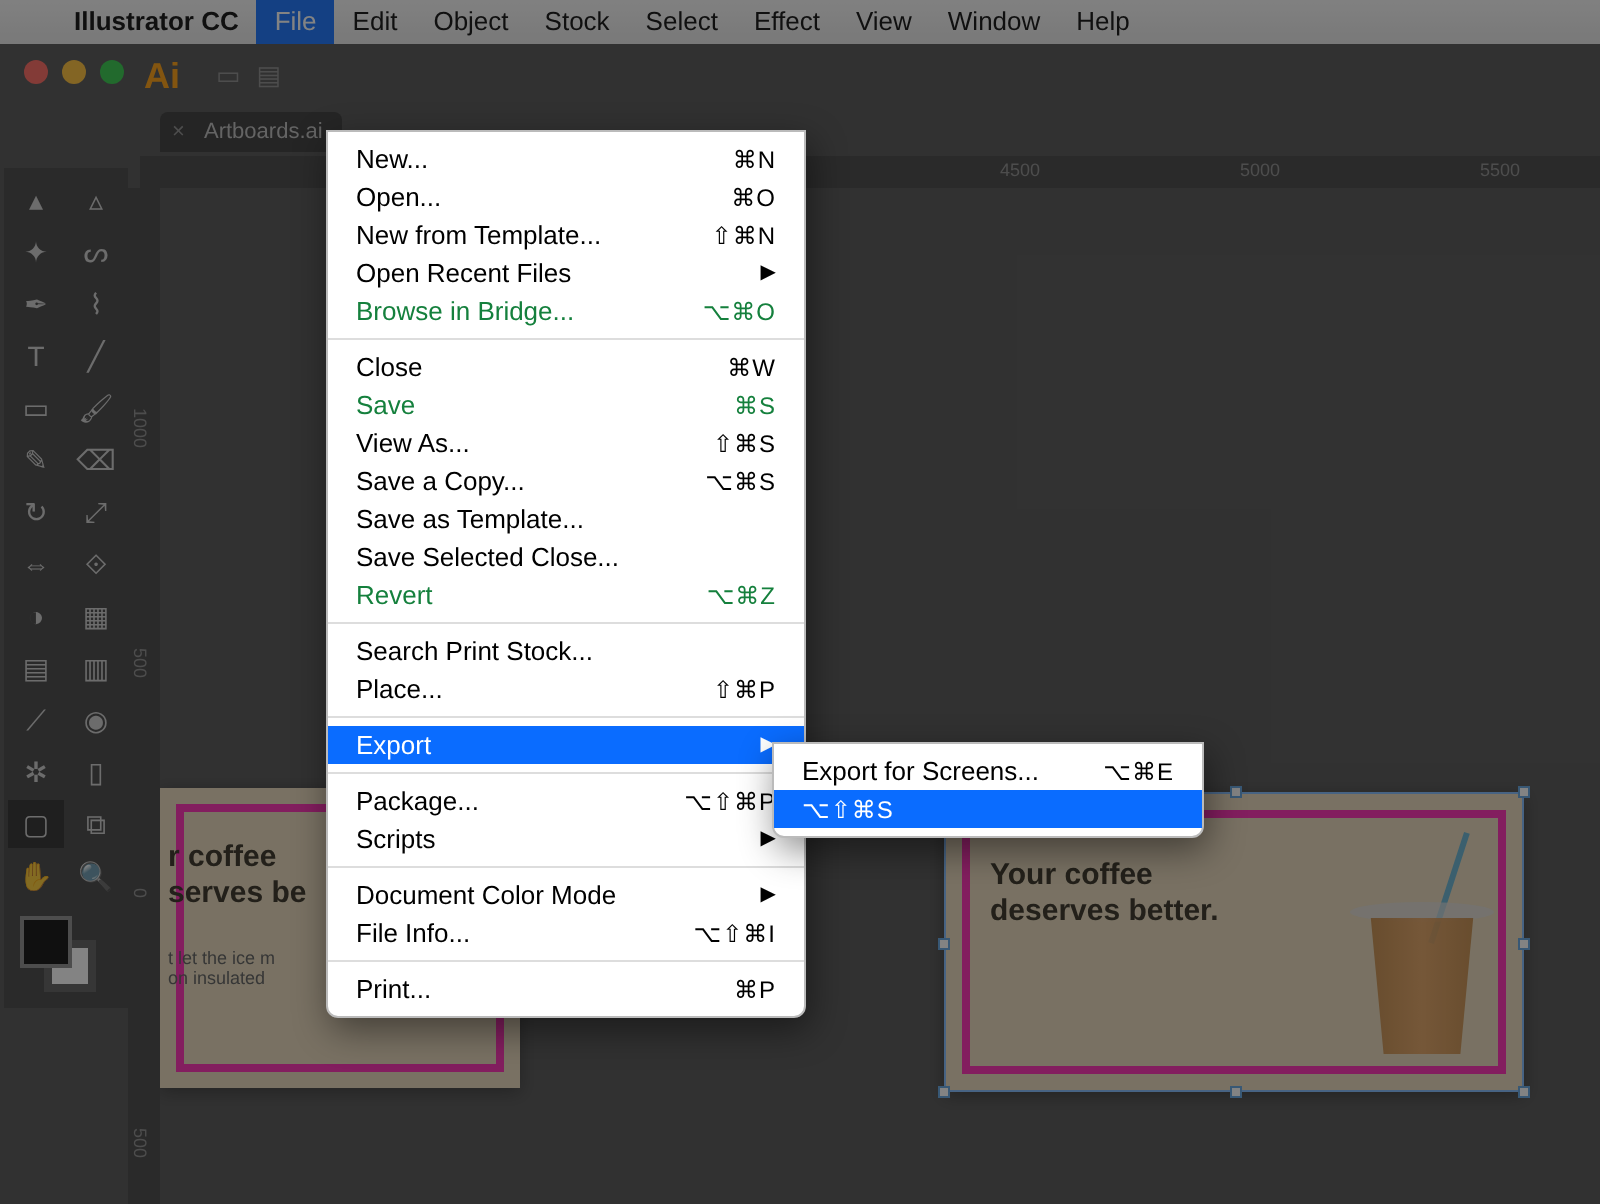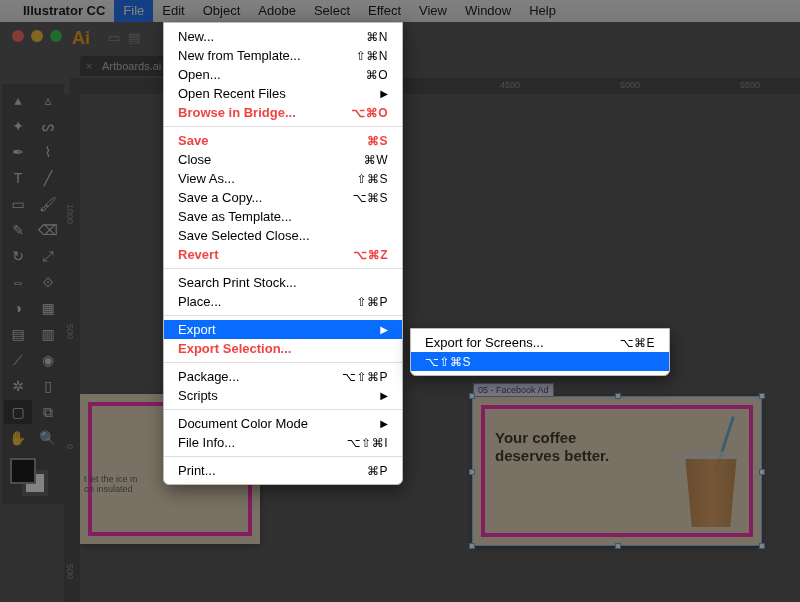--- a/index.html
+++ b/index.html
@@ -1,21 +1,21 @@
 <!DOCTYPE html>
 <html><head>
 <meta charset="utf-8">
 <style>
   * { box-sizing: border-box; margin: 0; padding: 0; font-family: -apple-system, "Helvetica Neue", Arial, sans-serif; }
   body { width: 800px; height: 602px; overflow: hidden; background: #4a4a4a; position: relative; }
 
   .dim-overlay { position: absolute; inset: 0; background: rgba(30,30,30,0.55); pointer-events: none; z-index: 50; }
 
   
-  .menubar { height: 22px; background: linear-gradient(#f9f9f9,#e8e8e8); display: flex; align-items: center; font-size: 13px; gap: 0; position: relative; z-index: 40; }
+  .menubar { height: 22px; background: linear-gradient(#f9f9f9,#e8e8e8); display: flex; align-items: center; font-size: 13px; padding-left: 14px; gap: 0; position: relative; z-index: 40; }
   .apple { font-size: 14px; margin-right: 14px; }
   .menubar .mi { padding: 0 9px; line-height: 22px; }
   .menubar .mi.active { background: #0a6cff; color:#fff; position: relative; z-index:200; }
   .app-name { font-weight: 600; }
 
   
   .winbar { position:absolute; top:30px; left:12px; display:flex; gap:7px; z-index:40; }
   .traffic { width:12px; height:12px; border-radius:50%; }
   .red{background:#ff5f57}.yellow{background:#febc2e}.green{background:#28c840}
 
@@ -48,41 +48,41 @@
   .pink-frame { position:absolute; inset:8px; border:4px solid #ff1faf; }
   .coffee-text { position:absolute; top:32px; left:22px; font-family:Georgia,serif; font-size:15px; color:#2a2418; line-height:1.2; font-weight:600; }
   .small-text { position:absolute; top:80px; left:4px; font-size:9px; color:#555; }
   .cup { position:absolute; right:18px; bottom:18px; }
   .cup-body { width:64px; height:68px; background:linear-gradient(90deg,#b87830,#e09850 50%,#b87830); clip-path:polygon(10% 0,90% 0,80% 100%,20% 100%); border-radius:2px 2px 6px 6px; opacity:0.9; }
   .cup-lid { position:absolute; top:-8px; left:-4px; width:72px; height:10px; background:rgba(220,220,220,0.7); border-radius:50%; }
   .straw { position:absolute; width:3px; height:58px; background:#5fb0d0; top:-44px; left:44px; transform:rotate(18deg); }
   .hsq { position:absolute; width:6px; height:6px; background:#fff; border:1px solid #5aa0e0; }
 
   
-  .menu { position:absolute; background:#fff; border:1px solid #bbb; border-radius:0 0 6px 6px; box-shadow:2px 6px 18px rgba(0,0,0,0.45); font-size:13px; z-index:300; padding:4px 0; }
+  .menu { position:absolute; background:#fff; border:1px solid #bbb; border-radius:0 0 6px 6px; box-shadow:2px 6px 18px rgba(0,0,0,0.45); font-size:13px; z-index:300; padding:4px 0;margin-top:43px; }
   .menu-main { top:22px; left:163px; width:240px; }
-  .menu-sub { top:328px; left:410px; width:260px; }
+  .menu-sub { top:328px; left:386px; width:216px; }
   .row { display:flex; justify-content:space-between; align-items:center; padding:2px 14px; line-height:18px; height:19px; }
   .row .arrow { font-size:10px; }
-  .row.disabled { color:#ef4444;font-weight:bold; }
+  .row.disabled { color:#15803d; }
   .row.hi { background:#0a6cff; color:#fff; }
   .sep { height:1px; background:#ddd; margin:4px 0; }
 
   .kbd { font-size:12px; letter-spacing:0.5px; }
 </style>
 </head>
 <body>
 
 <div class="menubar">
   <span class="apple"></span>
   <span class="mi app-name">Illustrator CC</span>
   <span class="mi active">File</span>
   <span class="mi">Edit</span>
   <span class="mi">Object</span>
-  <span class="mi">Adobe</span>
+  <span class="mi">Stock</span>
   <span class="mi">Select</span>
   <span class="mi">Effect</span>
   <span class="mi">View</span>
   <span class="mi">Window</span>
   <span class="mi">Help</span>
 </div>
 
 <div class="winbar">
   <div class="traffic red"></div>
   <div class="traffic yellow"></div>
@@ -145,20 +145,24 @@
   <div class="tool">🔍</div>
   <div class="swatch-box">
     <div class="sw-stroke"></div>
     <div class="sw-fill"></div>
   </div>
 </div>
 
 <div class="canvas">
   <div class="artboard ab1">
     <div class="pink-frame"></div>
+    <div class="coffee-text" style="left:4px;top:26px">
+      <div>r coffee</div>
+      <div>serves be</div>
+    </div>
     <div class="small-text">
       <div>t let the ice m</div>
       <div>on insulated</div>
     </div>
   </div>
 
   <div class="artboard ab2">
     <div class="ab-label">05 - Facebook Ad</div>
     <div class="pink-frame"></div>
     <div class="coffee-text">
@@ -183,45 +187,45 @@
 </div>
 
 <div class="dim-overlay"></div>
 
 <div class="menu menu-main" id="file-menu">
     <div class="row">
       <span>New...</span>
       <span class="kbd">⌘N</span>
     </div>
     <div class="row">
+      <span>Open...</span>
+      <span class="kbd">⌘O</span>
+    </div>
+    <div class="row">
       <span>New from Template...</span>
       <span class="kbd">⇧⌘N</span>
-    </div>
-    <div class="row">
-      <span>Open...</span>
-      <span class="kbd">⌘O</span>
     </div>
     <div class="row">
       <span>Open Recent Files</span>
       <span class="arrow">▶</span>
     </div>
     <div class="row disabled">
       <span>Browse in Bridge...</span>
       <span class="kbd">⌥⌘O</span>
     </div>
     <div class="sep"></div>
+    <div class="row">
+      <span>Close</span>
+      <span class="kbd">⌘W</span>
+    </div>
     <div class="row disabled">
       <span>Save</span>
       <span class="kbd">⌘S</span>
     </div>
     <div class="row">
-      <span>Close</span>
-      <span class="kbd">⌘W</span>
-    </div>
-    <div class="row">
       <span>View As...</span>
       <span class="kbd">⇧⌘S</span>
     </div>
     <div class="row">
       <span>Save a Copy...</span>
       <span class="kbd">⌥⌘S</span>
     </div>
     <div class="row">
       <span>Save as Template...</span>
       <span class="kbd"></span>
@@ -241,24 +245,20 @@
     </div>
     <div class="row">
       <span>Place...</span>
       <span class="kbd">⇧⌘P</span>
     </div>
     <div class="sep"></div>
     <div class="row hi">
       <span>Export</span>
       <span class="arrow">▶</span>
     </div>
-    <div class="row disabled">
-      <span>Export Selection...</span>
-      <span class="kbd"></span>
-    </div>
     <div class="sep"></div>
     <div class="row">
       <span>Package...</span>
       <span class="kbd">⌥⇧⌘P</span>
     </div>
     <div class="row">
       <span>Scripts</span>
       <span class="arrow">▶</span>
     </div>
     <div class="sep"></div>

